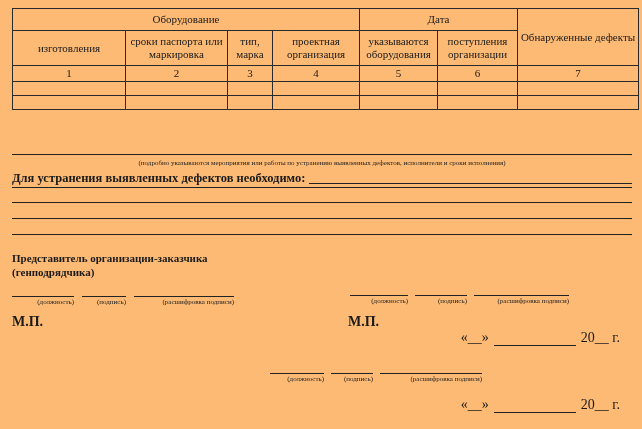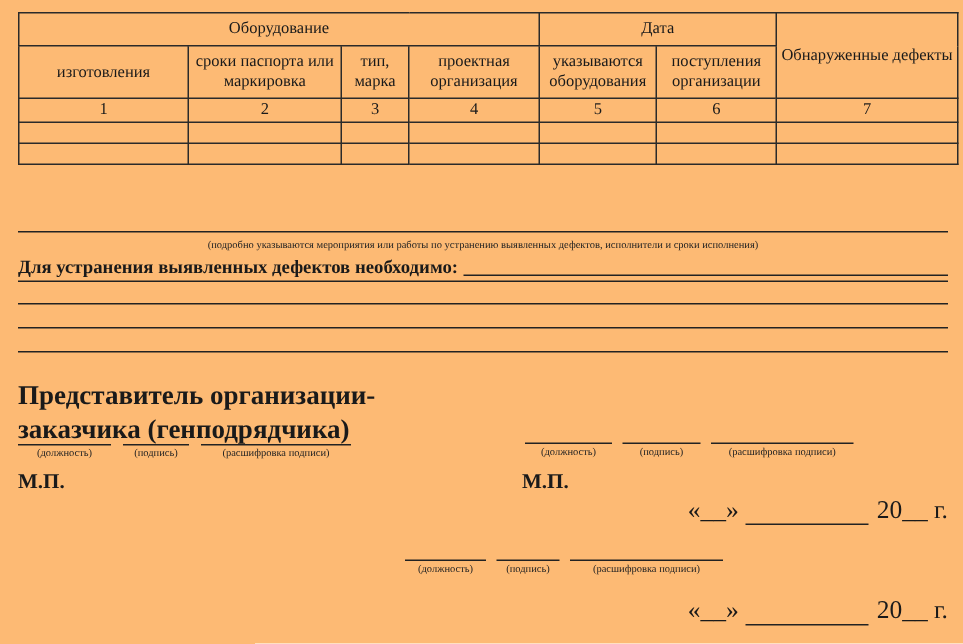--- a/index.html
+++ b/index.html
@@ -50,29 +50,29 @@
     border-bottom: 1px solid #222;
   }
   .note {
     position: absolute;
     left: 12px; top: 159px; width: 620px;
     text-align: center;
     font-size: 7px; color: #222; letter-spacing: 0;
   }
 
   
-  .sig-title { position: absolute; font-weight: bold; font-size: 18px; line-height: 1.25; }
+  .sig-title { position: absolute; font-weight: bold; font-size: 11px; line-height: 1.25; }
   .sig-row   { position: absolute; display: flex; }
-  .sig-cell  { display: flex; flex-direction: column; align-items: center; }
+  .sig-cell  { display: flex; flex-direction: column; align-items: flex-end; }
   .sig-cell .line { width: 100%; border-bottom: 1px solid #222; height: 7px; }
   .sig-cell .lbl  { font-size: 7px; margin-top: 1px; white-space: nowrap; color: #222; }
   .stamp { position: absolute; font-weight: bold; font-size: 14px; }
   .dateline {
-    position: absolute; right: 10px;
-    font-size: 17px; white-space: nowrap;
+    position: absolute; right: 22px;
+    font-size: 14px; white-space: nowrap;
     display: flex; align-items: flex-end;
   }
   .dateline .ul { display: inline-block; width: 82px; border-bottom: 1px solid #222; height: 11px; margin: 0 5px; }
 </style>
 </head>
 <body>
 
 <div class="page">
 
   <table class="eq">

